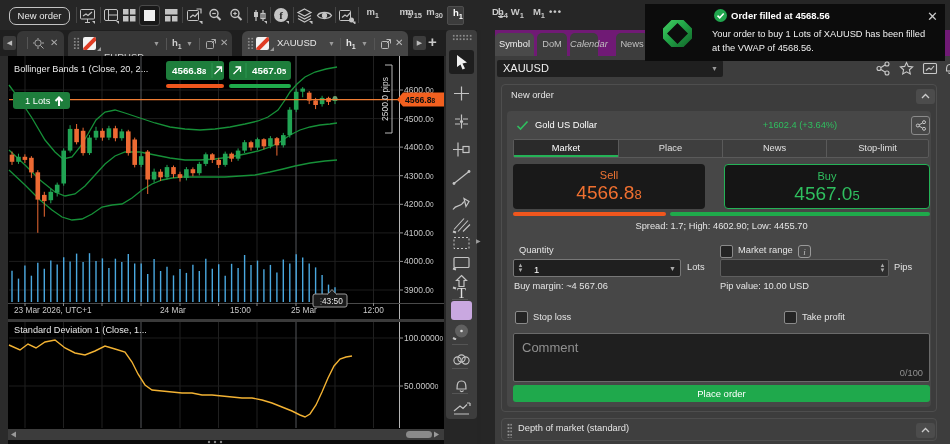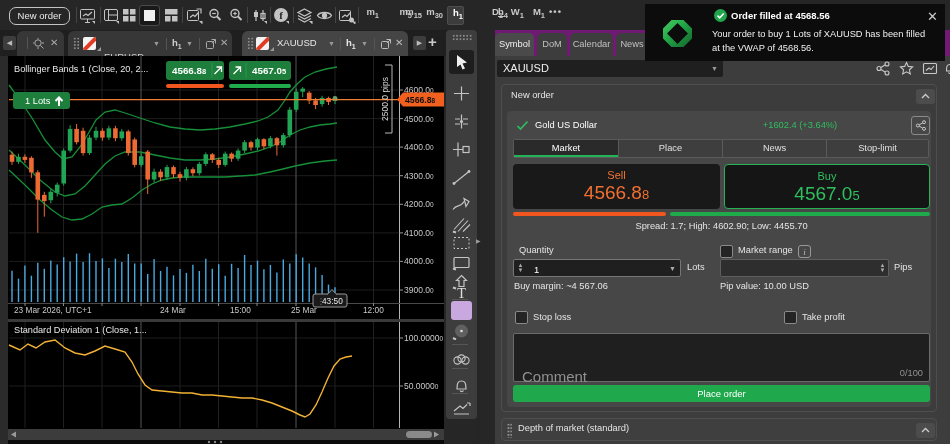--- a/index.html
+++ b/index.html
@@ -518,21 +518,21 @@
   <svg class="abs dicon" style="top:368px" width="23" height="17" viewBox="0 0 23 17" stroke="#c4c4c4" fill="none" stroke-width="1.2">
         <path d="M4 13 H19 M4 10 L10 5 L13 7.5 L17 3.5 M17 2 h3 m0 0 v3"></path>
       </svg>
 </div>
 <div class="abs" style="left:477px;top:30px;width:4px;height:414px;background:#252525;"></div>
 <div class="abs" style="left:476px;top:234px;width:6px;height:14px;color:#999;font-size:6px;line-height:14px;">▶</div>
 
 <div id="rpanel">
   <div class="ptab active" style="left:0px; width:39px;">Symbol</div>
   <div class="ptab" style="left:42px; width:30px;">DoM</div>
-  <div class="ptab" style="left:75px; width:43px;">Calendar</div>
+  <div class="ptab" style="left:75px; width:28px;font-style:italic;">Calendar</div>
   <div class="ptab" style="left:121px; width:32px;">News</div>
   <div class="abs" style="left:0;top:26px;width:463px;height:388px;background:#3d3d3d;"></div>
   <div class="abs" style="left:0;top:26px;width:463px;height:28px;background:#3d3d3d;"></div>
 
   <div class="abs" style="left:2px;top:30px;width:226px;height:17px;background:#1f1f1f;border-radius:2px;">
     <span style="position:absolute;left:6px;top:2px;color:#f0f0f0;font-size:11px;">XAUUSD</span>
     <span style="position:absolute;right:5px;top:5px;color:#999;font-size:7px;">▼</span>
   </div>
   <svg class="abs" style="left:380px;top:31px" width="16" height="15" viewBox="0 0 16 15" fill="none" stroke="#c8c8c8" stroke-width="1.1">
         <circle cx="4" cy="7.5" r="2"></circle>
@@ -574,21 +574,21 @@
         </svg>
   </div>
 
   <div class="abs" style="left:18px;top:109px;width:416px;height:19px;background:#3e3e3e;border:1px solid #5a5a5a;border-radius:2px;">
     <div class="abs" style="left:0;top:0;width:104px;height:17px;background:#2a2a2a;border-bottom:2px solid #24b357;color:#fff;font-size:9.3px;text-align:center;line-height:17px;">Market</div>
     <div class="abs" style="left:104px;top:0;width:104px;height:17px;color:#e0e0e0;font-size:9.3px;text-align:center;line-height:17px;border-left:1px solid #5a5a5a;">Place</div>
     <div class="abs" style="left:208px;top:0;width:104px;height:17px;color:#e0e0e0;font-size:9.3px;text-align:center;line-height:17px;border-left:1px solid #5a5a5a;">News</div>
     <div class="abs" style="left:312px;top:0;width:102px;height:17px;color:#e0e0e0;font-size:9.3px;text-align:center;line-height:17px;border-left:1px solid #5a5a5a;">Stop-limit</div>
   </div>
 
-  <div class="abs" style="left:18px;top:134px;width:207px;height:45px;background:#191919;border-radius:4px;text-align:center;">
+  <div class="abs" style="left:18px;top:134px;width:192px;height:45px;background:#191919;border-radius:4px;text-align:center;">
     <div style="color:#ef7433;font-size:11px;margin-top:5px;">Sell</div>
     <div style="color:#f07030;font-size:19px;margin-top:1px;">4566.8<span style="font-size:13px;">8</span></div>
   </div>
   <div class="abs" style="left:229px;top:134px;width:206px;height:45px;background:#151515;border:1px solid #24b357;border-radius:4px;text-align:center;">
     <div style="color:#2fbf5f;font-size:11px;margin-top:5px;">Buy</div>
     <div style="color:#2fbf5f;font-size:19px;margin-top:1px;">4567.0<span style="font-size:13px;">5</span></div>
   </div>
   <div class="abs" style="left:18px;top:182px;width:153px;height:4px;background:#f0561d;border-radius:2px;"></div>
   <div class="abs" style="left:175px;top:182px;width:260px;height:4px;background:#1faa4b;border-radius:2px;"></div>
   <div class="lbl" style="left:0px;top:191px;width:453px;text-align:center;">Spread: 1.7; High: 4602.90; Low: 4455.70</div>
@@ -615,21 +615,21 @@
   <div class="lbl" style="left:399px;top:232px;">Pips</div>
   <div class="lbl" style="left:19px;top:251px;">Buy margin: ~4 567.06</div>
   <div class="lbl" style="left:225px;top:251px;">Pip value: 10.00 USD</div>
 
   <div class="chk" style="left:20px;top:281px;"></div>
   <div class="lbl" style="left:38px;top:282px;">Stop loss</div>
   <div class="chk" style="left:289px;top:281px;"></div>
   <div class="lbl" style="left:307px;top:282px;">Take profit</div>
 
   <div class="abs" style="left:18px;top:303px;width:417px;height:49px;background:#1f1f1f;border:1px solid #6a6a6a;border-radius:2px;">
-    <span style="position:absolute;left:8px;top:6px;color:#909090;font-size:15px;margin-top:28px;">Comment</span>
+    <span style="position:absolute;left:8px;top:6px;color:#909090;font-size:13px;">Comment</span>
     <span style="position:absolute;right:6px;bottom:3px;color:#909090;font-size:9.3px;">0/100</span>
   </div>
   <div class="abs" style="left:18px;top:355px;width:417px;height:17px;background:#1fa94c;border-radius:3px;text-align:center;color:#fff;font-size:9.5px;line-height:17px;">Place order</div>
 
   <div class="abs" style="left:6px;top:388px;width:436px;height:23px;background:#3f3f3f;border:1px solid #4e4e4e;border-radius:4px;">
     <div class="abs" style="left:5px;top:4px;width:5px;height:15px;background-image:radial-gradient(circle,#999 0.9px,transparent 1.1px);background-size:2.8px 3.4px;"></div>
     <span style="position:absolute;left:16px;top:4px;color:#e4e4e4;font-size:9.3px;">Depth of market (standard)</span>
     <div class="abs" style="left:414px;top:4px;width:19px;height:15px;background:#4c4c4c;border-radius:3px;">
           <svg style="position:absolute;left:5px;top:4px" width="9" height="6" viewBox="0 0 9 6" fill="none" stroke="#ccc" stroke-width="1.3">
             <path d="M1 5 L4.5 1.5 L8 5"></path>

